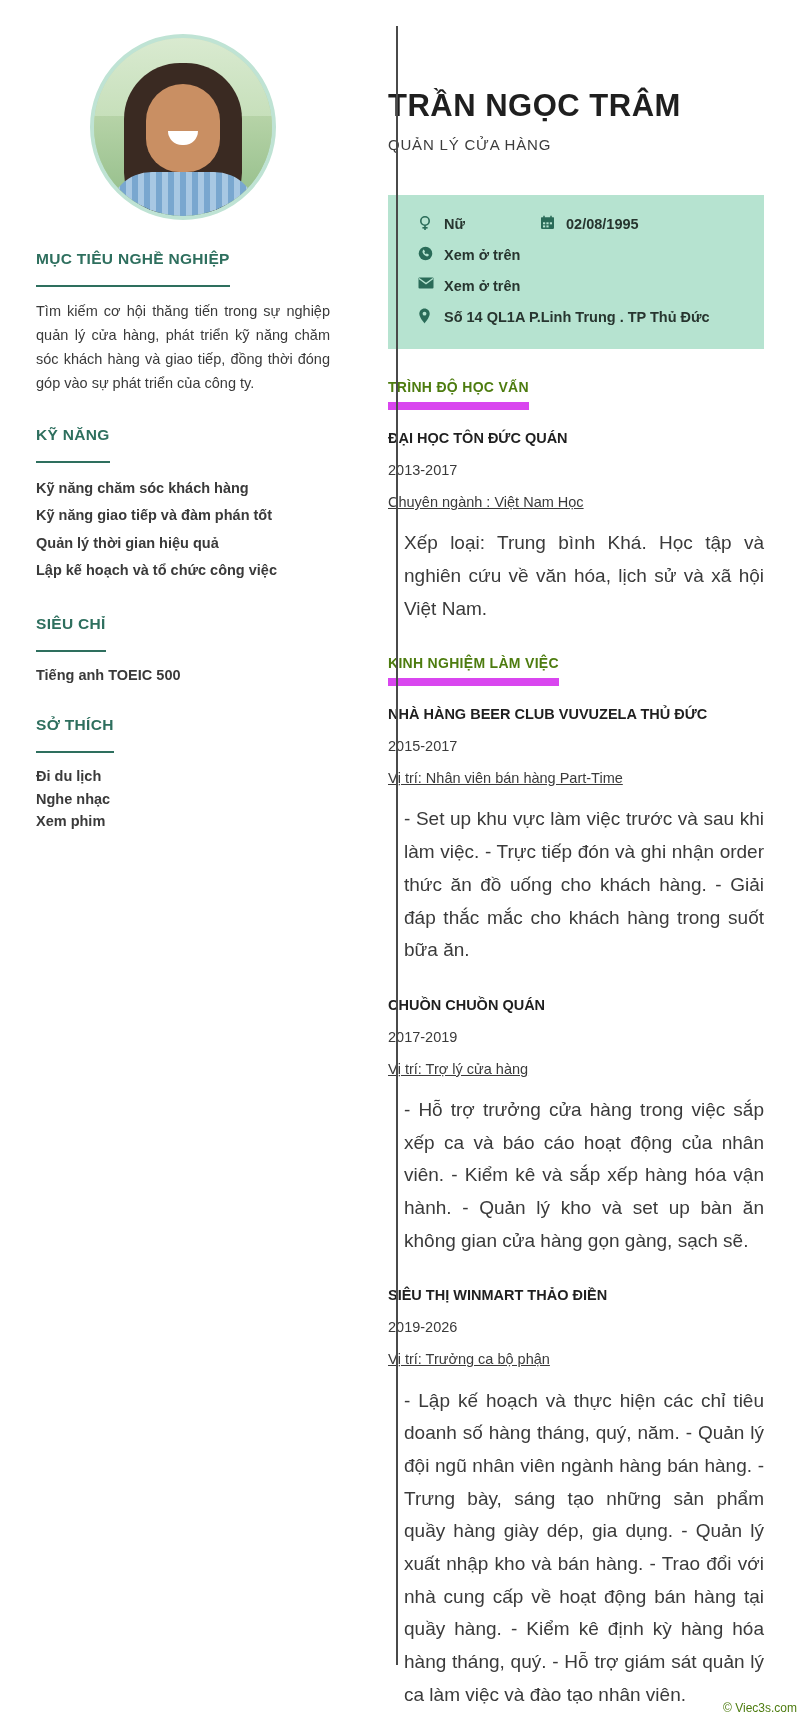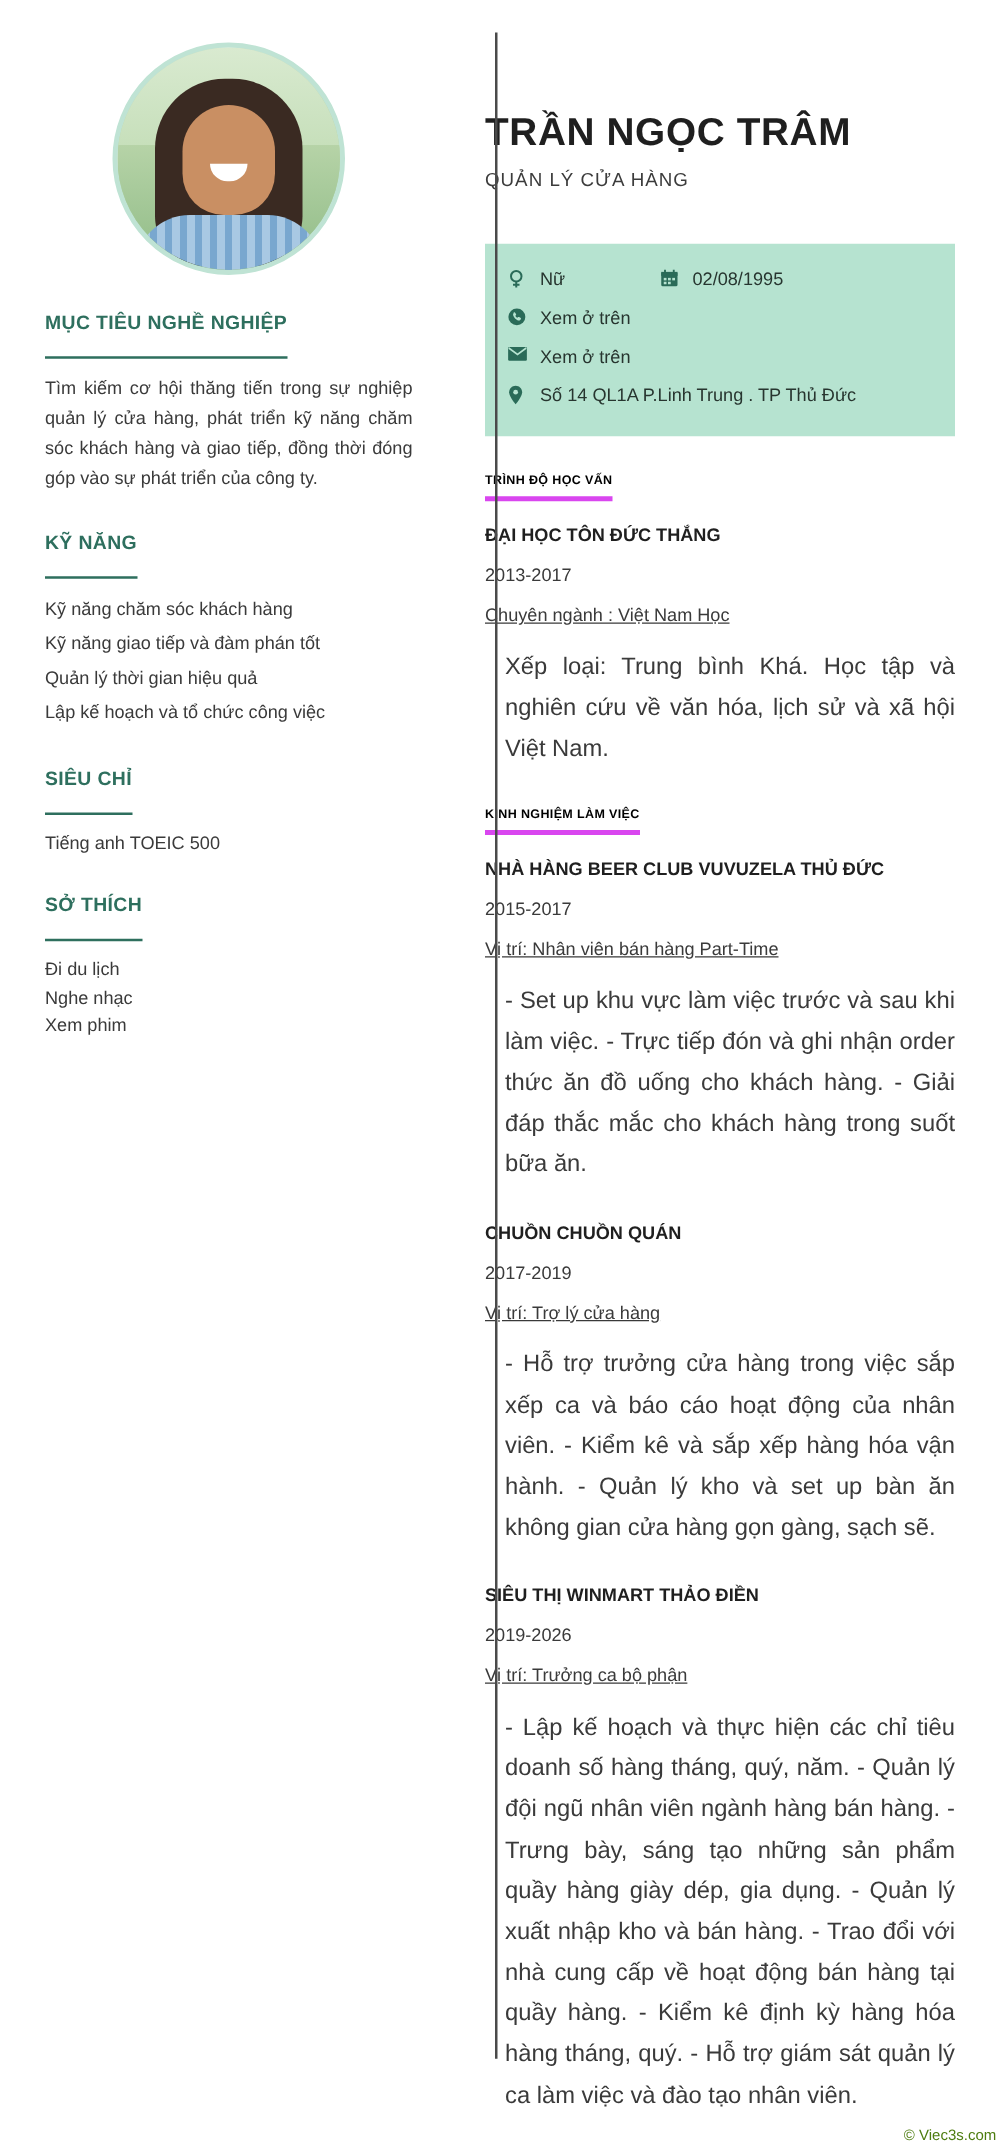--- a/index.html
+++ b/index.html
@@ -121,41 +121,43 @@
   }
   .left ul {
     list-style: none;
     margin: 12px 0 0 0;
     padding: 0;
   }
   .left ul li {
     font-size: 14.5px;
     line-height: 1.9;
     color: #3a3a3a;
+    font-weight: bold;
   }
   .left ul.tight li { line-height: 1.55; }
   
   .name {
     font-size: 31px;
     font-weight: bold;
     letter-spacing: .5px;
     color: #1f1f1f;
     margin: 60px 0 0 0;
   }
   .role {
     font-size: 15px;
     color: #3c3c3c;
     letter-spacing: .8px;
     margin: 12px 0 0 0;
   }
   
   .contact {
     margin-top: 42px;
     background: #b6e3d0;
-    padding: 14px 18px 16px 18px;
+    padding: 14px 18px 16px 30px;
+    font-weight: bold;
   }
   .contact .row {
     display: flex;
     align-items: flex-start;
     font-size: 14.5px;
     color: #27352f;
     line-height: 1.45;
     padding: 5px 0;
   }
   .contact .row .ic {
@@ -169,28 +171,28 @@
     padding-top: 1px;
   }
   .contact .cols {
     display: flex;
   }
   .contact .cols .c1 { width: 122px; }
   .contact .cols .c2 { flex: 1; }
   .contact .addr { max-width: 300px; }
   
   .rsec-title {
-    font-size: 10px;
-    font-weight: bold;
-    color: #000000;
+    font-size: 14px;
+    font-weight: bold;
+    color: #4d7c0f;
     letter-spacing: .3px;
     margin: 30px 0 0 0;
     padding-bottom: 7px;
     display: inline-block;
-    border-bottom: 4px solid #d946ef;
+    border-bottom: 8px solid #d946ef;
   }
   .entry { margin-top: 18px; }
   .entry .org {
     font-size: 14.5px;
     font-weight: bold;
     color: #1f1f1f;
     line-height: 1.45;
     margin: 0;
   }
   .entry .years {
@@ -347,21 +349,21 @@
               <circle cx="6.5" cy="5.7" r="1.9" fill="#b6e3d0"></circle>
             </svg>
           </span>
           <span class="addr">Số 14 QL1A P.Linh Trung . TP Thủ Đức</span>
         </div>
       </div>
 
       <div>
         <div class="rsec-title">TRÌNH ĐỘ HỌC VẤN</div>
         <div class="entry">
-          <p class="org">ĐẠI HỌC TÔN ĐỨC THẮNG</p>
+          <p class="org">ĐẠI HỌC TÔN ĐỨC QUÁN</p>
           <p class="years">2013-2017</p>
           <p class="line">Chuyên ngành : Việt Nam Học</p>
           <p class="desc">Xếp loại: Trung bình Khá. Học tập và nghiên cứu về văn hóa, lịch sử và xã hội Việt Nam.</p>
         </div>
       </div>
 
       <div>
         <div class="rsec-title">KINH NGHIỆM LÀM VIỆC</div>
 
         <div class="entry">

